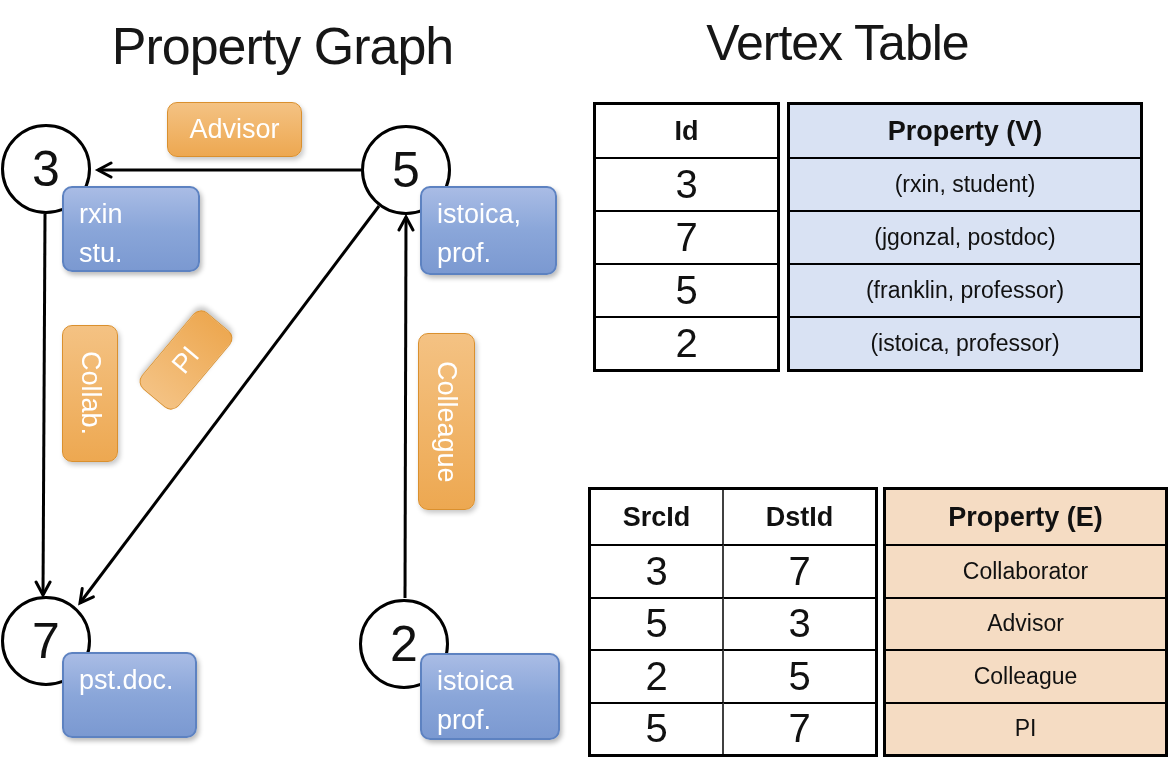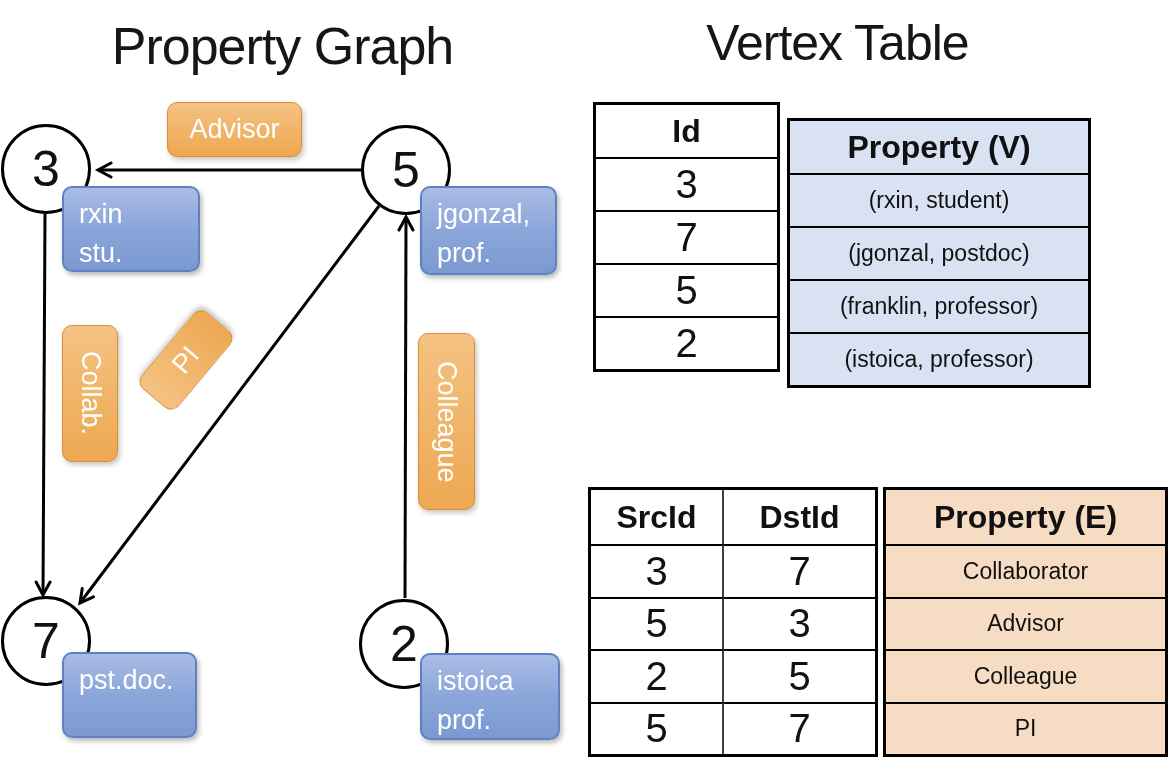--- a/index.html
+++ b/index.html
@@ -44,27 +44,27 @@
   #elabel-pi        { left:162px; top:310px; width:48px;  height:100px; transform:rotate(220deg); }
   #elabel-colleague { left:418px; top:333px; width:57px;  height:177px; }
 
   
   .tbl { position:absolute; box-sizing:border-box; border:3px solid #000;
          display:grid; background:#fff; }
   .cell { display:flex; align-items:center; justify-content:center;
           color:#111; border-top:2px solid #000; overflow:hidden; white-space:nowrap; }
   .cell.r0 { border-top:none; }
   .cell.csep { border-right:2px solid #404040; }
-  .hdr  { font-weight:bold; font-size:32px; letter-spacing:0; }
+  .hdr  { font-weight:bold; font-size:27px; letter-spacing:0; }
   .num  { font-size:40px; }
   .ptxt { font-size:23px; }
 
   #vt-id   { left:593px; top:102px; width:187px; height:270px;
              grid-template-rows:52px repeat(4,1fr); }
-  #vt-prop { left:787px; top:118px; width:304px; height:270px;
+  #vt-prop { left:787px; top:102px; width:356px; height:270px;
              grid-template-rows:52px repeat(4,1fr); background:#d9e2f3; }
   #et-ids  { left:588px; top:487px; width:290px; height:270px;
              grid-template-columns:133px 1fr; grid-template-rows:54px repeat(4,1fr); }
   #et-prop { left:883px; top:487px; width:285px; height:270px;
              grid-template-rows:54px repeat(4,1fr); background:#f5dcc3; }
 </style>
 </head>
 <body>
 
 <div class="stage">
@@ -95,21 +95,21 @@
     </div>
   <div class="node" id="node-2">
       <span>2</span>
     </div>
 
   <div class="vprop" id="vprop-3">
     <div>rxin</div>
     <div>stu.</div>
   </div>
   <div class="vprop" id="vprop-5">
-    <div>jgonzal,</div>
+    <div>istoica,</div>
     <div>prof.</div>
   </div>
   <div class="vprop" id="vprop-7">
     <div>pst.doc.</div>
   </div>
   <div class="vprop" id="vprop-2">
     <div>istoica</div>
     <div>prof.</div>
   </div>
 

